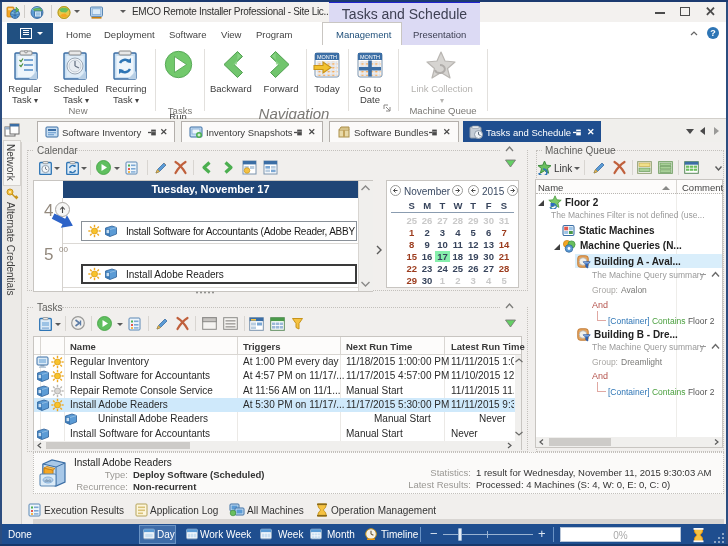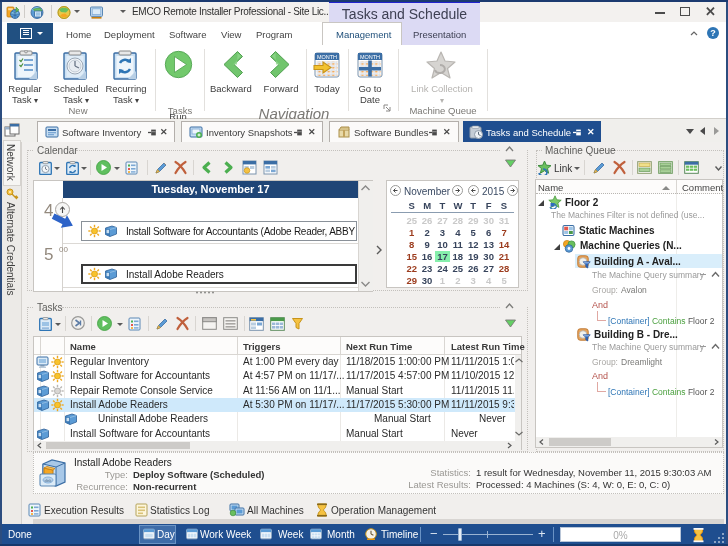--- a/index.html
+++ b/index.html
@@ -1049,21 +1049,21 @@
   </div>
 <div class="ab" style="left:44px;top:505px;color:#333;">Execution Results</div>
 <div class="ab" style="left:135px;top:503px;">
     <svg width="13" height="14" viewBox="0 0 13 14">
       <rect x="1" y="1" width="11" height="12" rx="1" fill="#fdf6dc" stroke="#b5a35a"></rect>
       <rect x="3" y="3.5" width="7" height="1.6" fill="#d9c278"></rect>
       <rect x="3" y="6.5" width="7" height="1.6" fill="#d9c278"></rect>
       <rect x="3" y="9.5" width="5" height="1.6" fill="#d9c278"></rect>
     </svg>
   </div>
-<div class="ab" style="left:150px;top:505px;color:#333;">Statistics Log</div>
+<div class="ab" style="left:150px;top:505px;color:#333;">Application Log</div>
 <div class="ab" style="left:229px;top:503px;">
     <svg width="16" height="14" viewBox="0 0 16 14">
       <rect x="1" y="1" width="9" height="7" rx="1" fill="#c9dff2" stroke="#3b6ea5"></rect>
       <rect x="2.5" y="2.5" width="6" height="4" fill="#5b9bd5"></rect>
       <rect x="6" y="5" width="9" height="7" rx="1" fill="#c9dff2" stroke="#3b6ea5"></rect>
       <rect x="7.5" y="6.5" width="6" height="4" fill="#5b9bd5"></rect>
       <circle cx="4" cy="10" r="2.8" fill="#6abf5e" stroke="#3f8f3f" stroke-width="0.7"></circle>
     </svg>
   </div>
 <div class="ab" style="left:247px;top:505px;color:#333;">All Machines</div>

